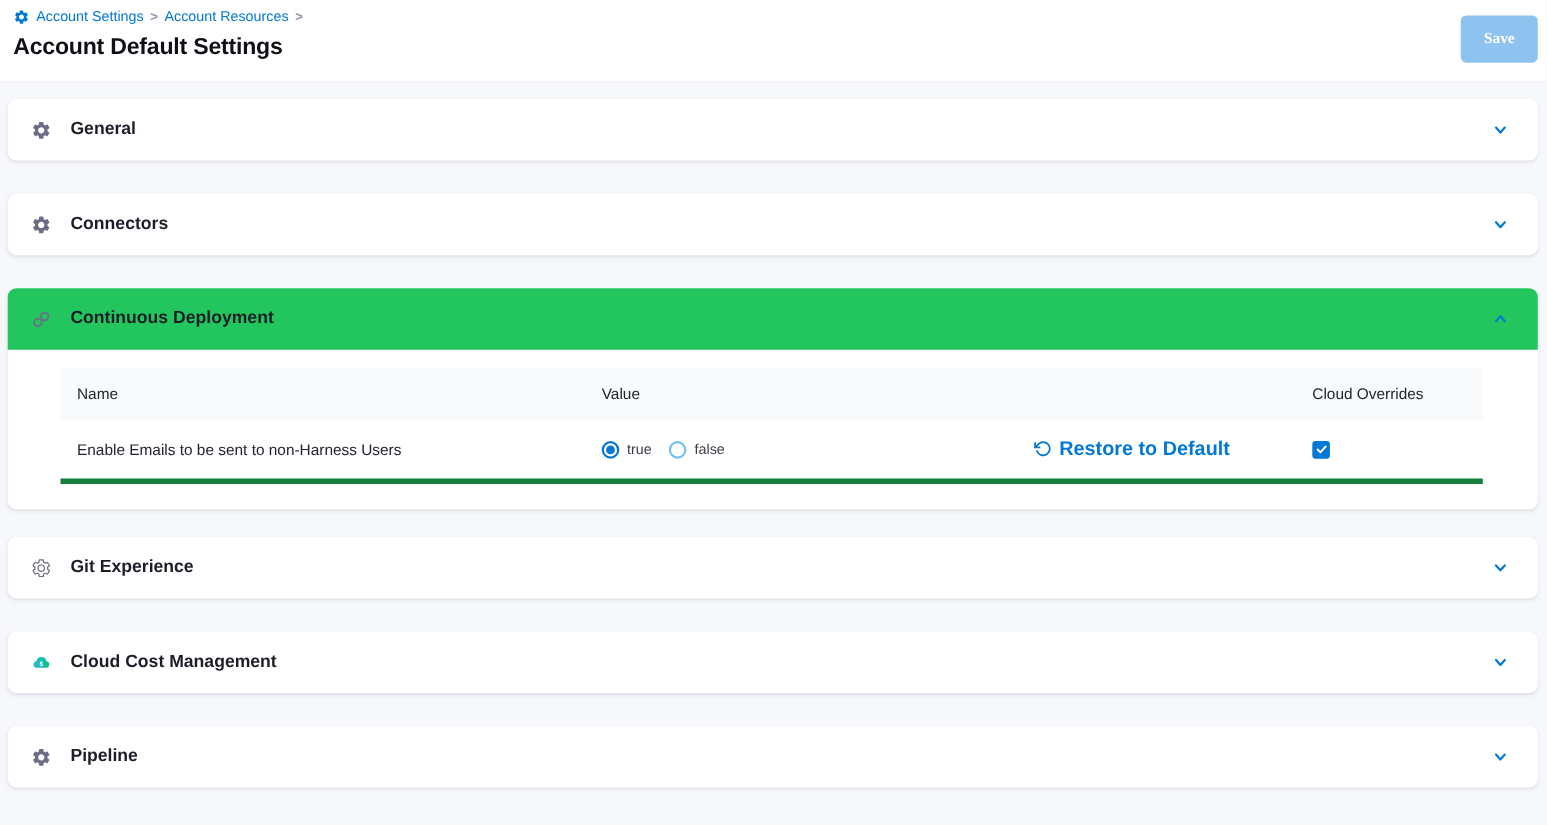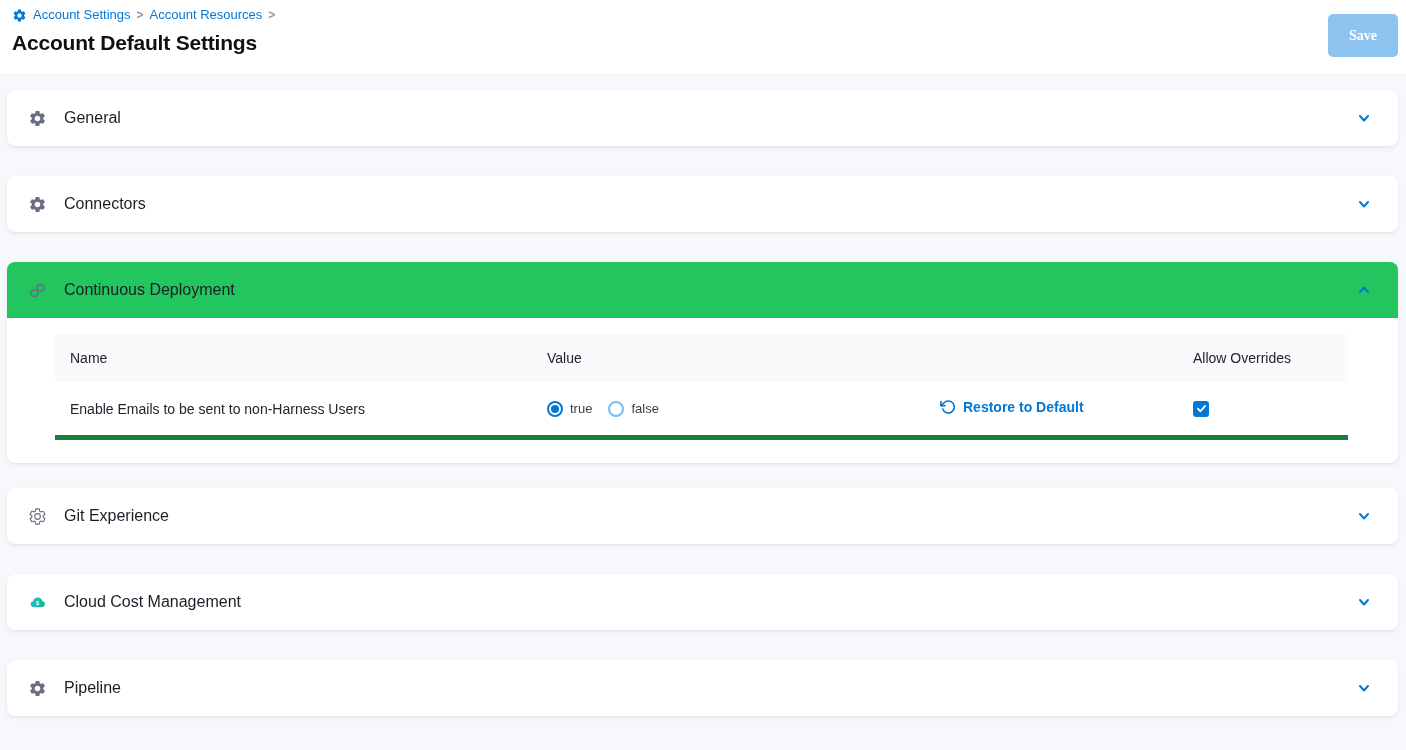--- a/index.html
+++ b/index.html
@@ -56,21 +56,21 @@
     height: 56px;
     display: flex; align-items: center;
     padding: 0 26px 0 21px;
     cursor: pointer;
   }
   .card.expanded .card-header {
     background: #22c55e;
     border-radius: 8px 8px 0 0;
   }
   .sec-icon { width: 19px; height: 19px; margin-right: 17px; display: flex; align-items: center; justify-content: center; flex: none; }
-  .sec-label { font-size: 16px; font-weight: 400; color: #1c1d26; }
+  .sec-label { font-size: 16px; font-weight: 700; color: #1c1d26; }
   .chevron { margin-left: auto; width: 16px; height: 16px; flex: none; }
 
   
   .table-wrap { padding: 16px 50px 23px 48px; }
   .t-header {
     display: flex; align-items: center;
     height: 48px;
     background: #f9fafc;
     font-size: 14px; font-weight: 500; color: #22242e;
   }
@@ -96,21 +96,21 @@
   .radio.selected::after {
     content: ""; position: absolute;
     width: 8px; height: 8px; border-radius: 50%;
     background: #0278d5; top: 2px; left: 2px;
   }
   .radio.unselected { border: 2px solid #74bff2; }
   .radio-label { font-size: 13px; color: #3b3d49; }
 
   .restore-link {
     display: inline-flex; align-items: center; gap: 7px;
-    color: #0278d5; font-size: 14px; font-weight: 700;
+    color: #0278d5; font-size: 18px; font-weight: 700;
     text-decoration: none; cursor: pointer;
   }
   .checkbox {
     width: 16px; height: 16px; border-radius: 3px;
     background: #0278d5;
     display: flex; align-items: center; justify-content: center;
     cursor: pointer;
   }
 </style>
 </head>
@@ -191,21 +191,21 @@
         <svg width="16" height="16" viewBox="0 0 16 16">
             <polyline points="4,10 8,5.5 12,10" fill="none" stroke="#0278d5" stroke-width="2" stroke-linecap="round" stroke-linejoin="round"></polyline>
           </svg>
       </span>
     </div>
     <div class="table-wrap">
       <div class="t-header">
         <div class="col-name">Name</div>
         <div class="col-value">Value</div>
         <div class="col-restore"></div>
-        <div class="col-overrides">Allow Overrides</div>
+        <div class="col-overrides">Cloud Overrides</div>
       </div>
       <div class="t-row">
         <div class="col-name">Enable Emails to be sent to non-Harness Users</div>
         <div class="col-value">
           <div class="radio-group">
             <span class="radio-opt">
               <span class="radio selected"></span>
               <span class="radio-label">true</span>
             </span>
             <span class="radio-opt">

